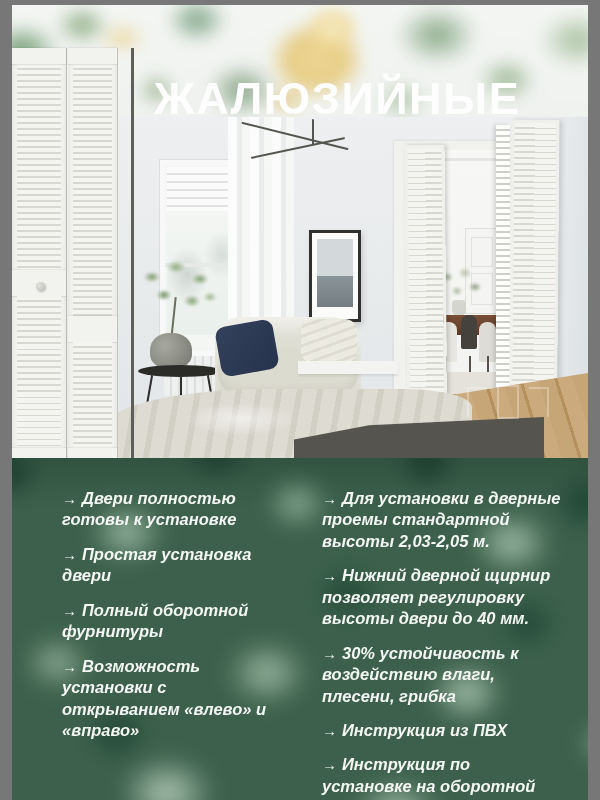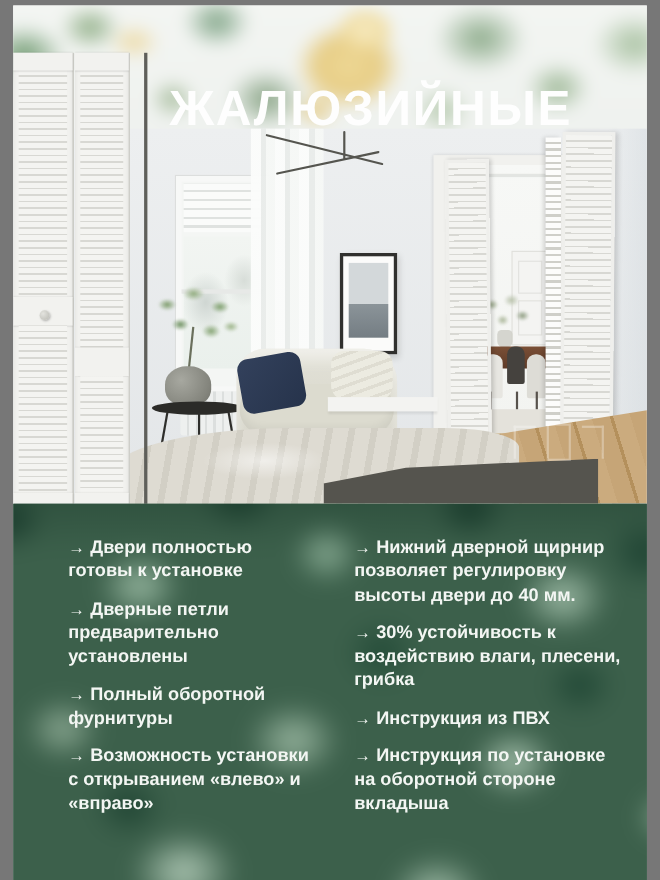--- a/index.html
+++ b/index.html
@@ -146,21 +146,21 @@
       radial-gradient(46px 40px at 460px 50px,#173a2b 0%,rgba(23,58,43,0) 70%),
       radial-gradient(55px 45px at 620px 90px,#1b4030 0%,rgba(27,64,48,0) 70%),
       radial-gradient(48px 42px at 150px 320px,#1d4231 0%,rgba(29,66,49,0) 70%),
       radial-gradient(50px 44px at 380px 180px,#214936 0%,rgba(33,73,54,0) 70%),
       radial-gradient(46px 40px at 560px 210px,#1e4533 0%,rgba(30,69,51,0) 70%),
       #3c604b;}
   .features{position:absolute;left:0;top:0;width:600px;height:347px;}
   .fcol{position:absolute;top:30px;display:flex;flex-direction:column;gap:13px;}
   .fcol-left{left:50px;width:222px;}
   .fcol-right{left:310px;width:242px;}
-  .feature{position:relative;color:var(--features-text,#f3f6f3);font-size:16.5px;font-weight:bold;line-height:1.3;}
+  .feature{position:relative;color:var(--features-text,#f3f6f3);font-size:16.5px;font-weight:bold;line-height:1.3;font-style:italic;}
   .feature .arrow{position:static;display:inline;font-weight:normal;font-size:15px;margin-right:5px;}
   .feature .ftext{position:static;display:inline;}
 </style>
 </head>
 <body>
 
 <div class="poster">
 
   <div class="flowers"></div>
 
@@ -246,25 +246,26 @@
     </div>
   </div>
 
   <div class="title-line1">ЖАЛЮЗИЙНЫЕ</div>
 
   <div class="green-section">
     <div class="green-texture"></div>
     <div class="features">
       <div class="fcol fcol-left" id="fcol-left">
           <div class="feature"><span class="arrow">→</span><span class="ftext">Двери полностью готовы к установке</span></div>
-          <div class="feature"><span class="arrow">→</span><span class="ftext">Дверные петли предварительно установлены</span></div>
+          <div class="feature"><span class="arrow">→</span><span class="ftext">Простая установка двери</span></div>
           <div class="feature"><span class="arrow">→</span><span class="ftext">Полный оборотной фурнитуры</span></div>
           <div class="feature"><span class="arrow">→</span><span class="ftext">Возможность установки с открыванием «влево» и «вправо»</span></div>
         </div>
       <div class="fcol fcol-right" id="fcol-right">
+          <div class="feature"><span class="arrow">→</span><span class="ftext">Для установки в дверные проемы стандартной высоты 2,03-2,05 м.</span></div>
           <div class="feature"><span class="arrow">→</span><span class="ftext">Нижний дверной щирнир позволяет регулировку высоты двери до 40 мм.</span></div>
           <div class="feature"><span class="arrow">→</span><span class="ftext">30% устойчивость к воздействию влаги, плесени, грибка</span></div>
           <div class="feature"><span class="arrow">→</span><span class="ftext">Инструкция из ПВХ</span></div>
           <div class="feature"><span class="arrow">→</span><span class="ftext">Инструкция по установке на оборотной стороне вкладыша</span></div>
         </div>
     </div>
   </div>
 
 </div>
 

